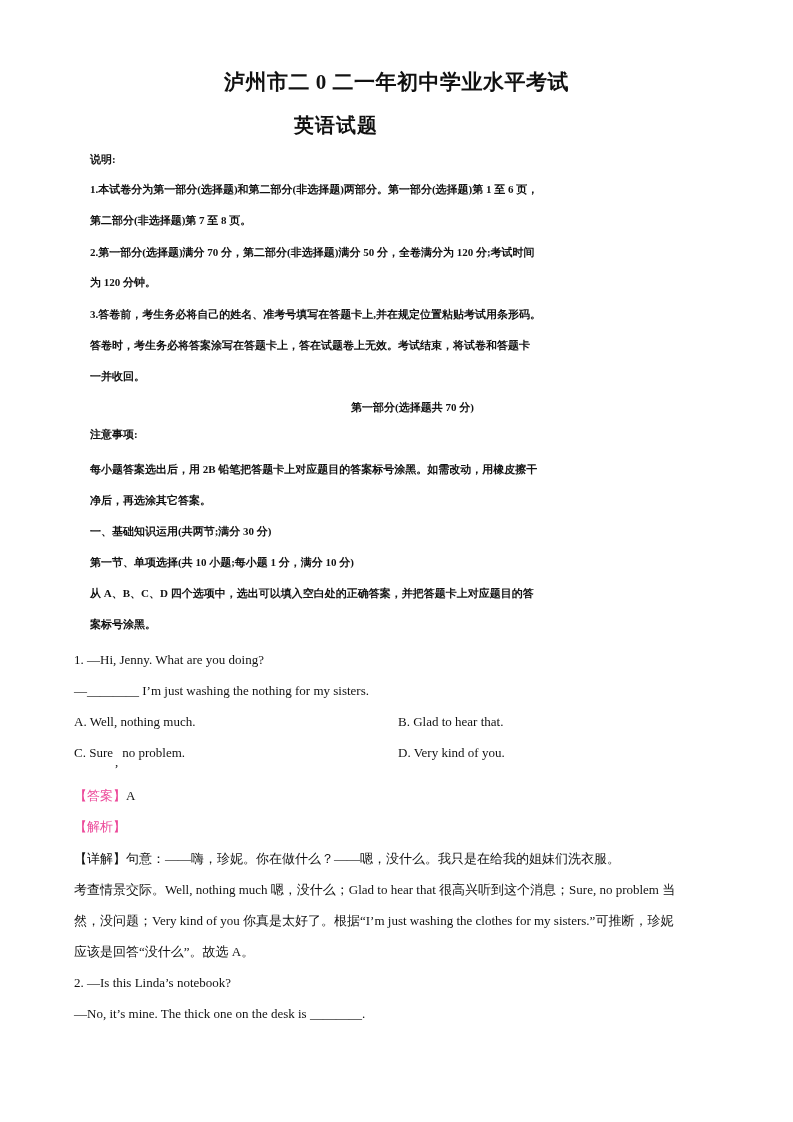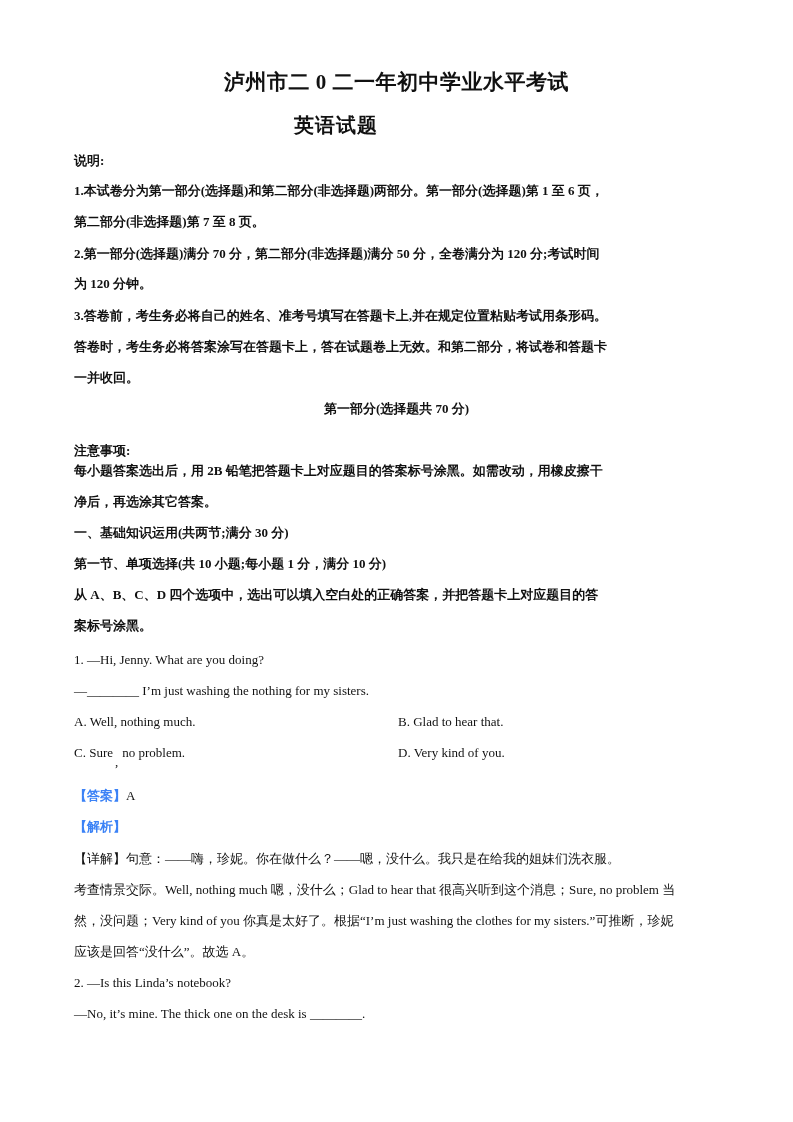--- a/index.html
+++ b/index.html
@@ -2,45 +2,45 @@
 <html><head>
 <meta charset="utf-8">
 <style>
   html, body { margin: 0; padding: 0; background: #ffffff; }
   body { width: 793px; height: 1122px; position: relative; overflow: hidden; color: #111; }
   .page { position: absolute; left: 0; top: 0; width: 793px; height: 1122px; }
   .serif { font-family: "Liberation Serif", "DejaVu Serif", serif; }
   .abs { position: absolute; white-space: nowrap; }
   .title1 { left: 0; width: 793px; text-align: center; top: 68px; font-size: 21px; font-weight: bold; letter-spacing: 0.5px; }
   .title2 { left: 0; width: 672px; text-align: center; top: 112px; font-size: 20px; font-weight: bold; letter-spacing: 1px; }
-  .b { font-weight: bold; font-size: 13px; }
+  .b { font-weight: bold; font-size: 11px; margin-left: 16px; }
   .n { font-size: 13px; }
-  .ans-label { color: #3b82f6; font-weight: bold; }
+  .ans-label { color: #ec4899; }
   .opt-col2 { left: 398px; }
 </style>
 </head>
 <body>
 
 <div class="page serif">
 
   <div class="abs title1">泸州市二 0 二一年初中学业水平考试</div>
   <div class="abs title2">英语试题</div>
 
   <div class="abs b" style="left:74px; top:152px;">说明:</div>
   <div class="abs b" style="left:74px; top:182px;">1.本试卷分为第一部分(选择题)和第二部分(非选择题)两部分。第一部分(选择题)第 1 至 6 页，</div>
   <div class="abs b" style="left:74px; top:213px;">第二部分(非选择题)第 7 至 8 页。</div>
   <div class="abs b" style="left:74px; top:245px;">2.第一部分(选择题)满分 70 分，第二部分(非选择题)满分 50 分，全卷满分为 120 分;考试时间</div>
   <div class="abs b" style="left:74px; top:275px;">为 120 分钟。</div>
   <div class="abs b" style="left:74px; top:307px;">3.答卷前，考生务必将自己的姓名、准考号填写在答题卡上,并在规定位置粘贴考试用条形码。</div>
-  <div class="abs b" style="left:74px; top:338px;">答卷时，考生务必将答案涂写在答题卡上，答在试题卷上无效。和第二部分，将试卷和答题卡</div>
+  <div class="abs b" style="left:74px; top:338px;">答卷时，考生务必将答案涂写在答题卡上，答在试题卷上无效。考试结束，将试卷和答题卡</div>
   <div class="abs b" style="left:74px; top:369px;">一并收回。</div>
 
   <div class="abs b" style="left:0; width:793px; text-align:center; top:400px;">第一部分(选择题共 70 分)</div>
 
-  <div class="abs b" style="left:74px; top:442px;">注意事项:</div>
+  <div class="abs b" style="left:74px; top:427px;">注意事项:</div>
   <div class="abs b" style="left:74px; top:462px;">每小题答案选出后，用 2B 铅笔把答题卡上对应题目的答案标号涂黑。如需改动，用橡皮擦干</div>
   <div class="abs b" style="left:74px; top:493px;">净后，再选涂其它答案。</div>
 
   <div class="abs b" style="left:74px; top:524px;">一、基础知识运用(共两节;满分 30 分)</div>
   <div class="abs b" style="left:74px; top:555px;">第一节、单项选择(共 10 小题;每小题 1 分，满分 10 分)</div>
   <div class="abs b" style="left:74px; top:586px;">从 A、B、C、D 四个选项中，选出可以填入空白处的正确答案，并把答题卡上对应题目的答</div>
   <div class="abs b" style="left:74px; top:617px;">案标号涂黑。</div>
 
   <div class="abs n" style="left:74px; top:652px;">1. —Hi, Jenny. What are you doing?</div>
   <div class="abs n" style="left:74px; top:683px;">—________ I’m just washing the nothing for my sisters.</div>

